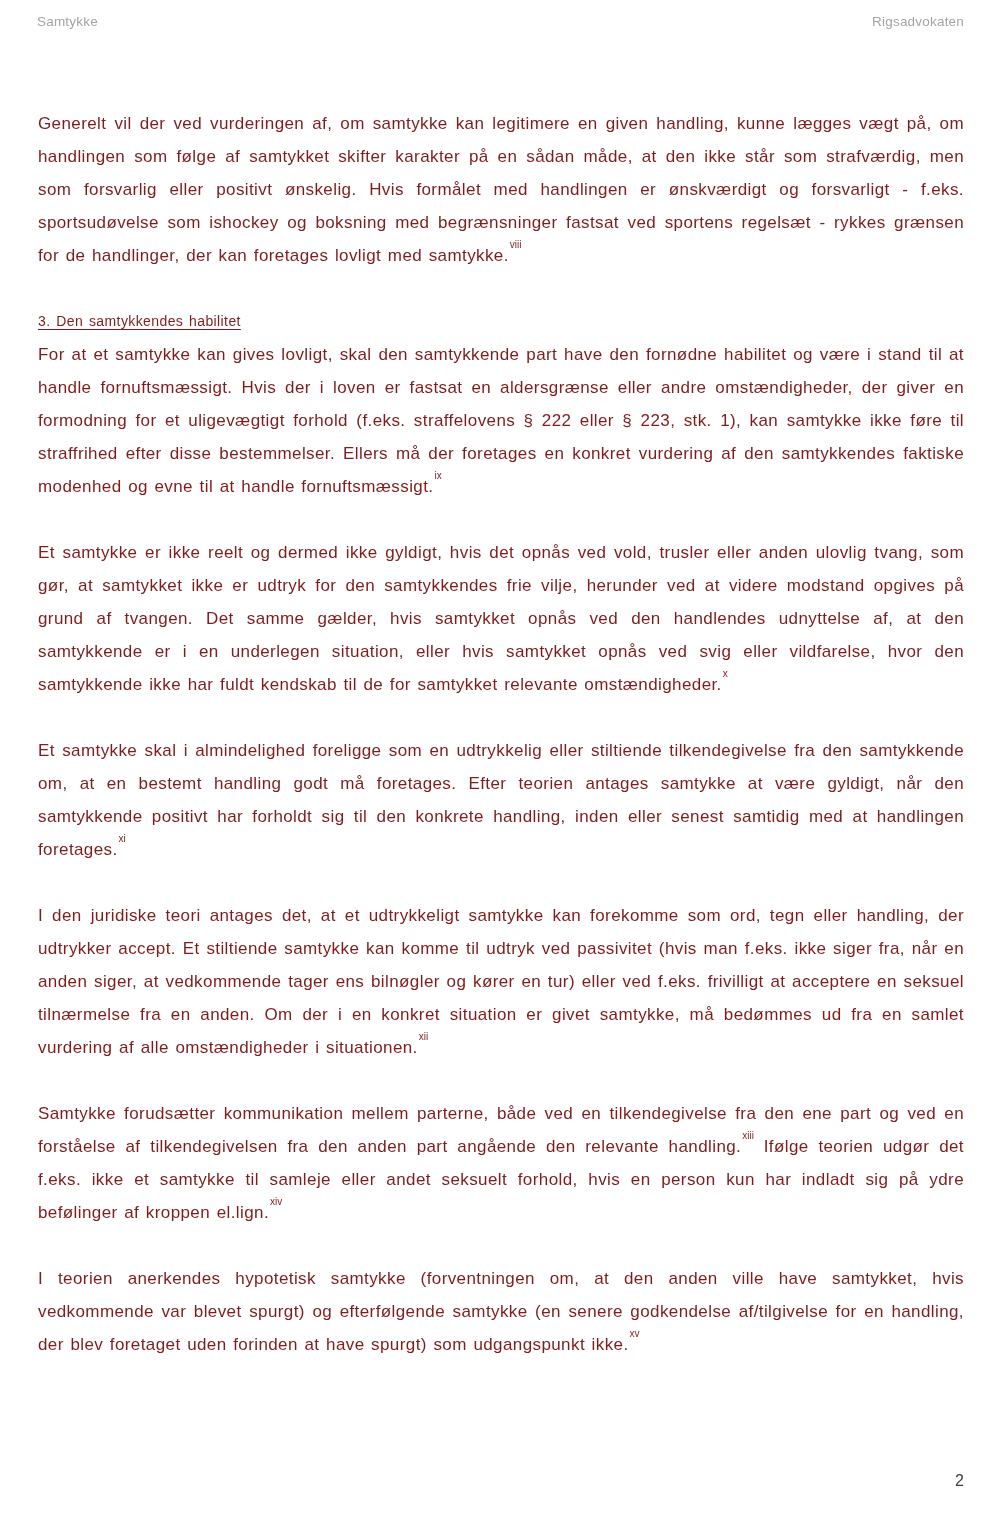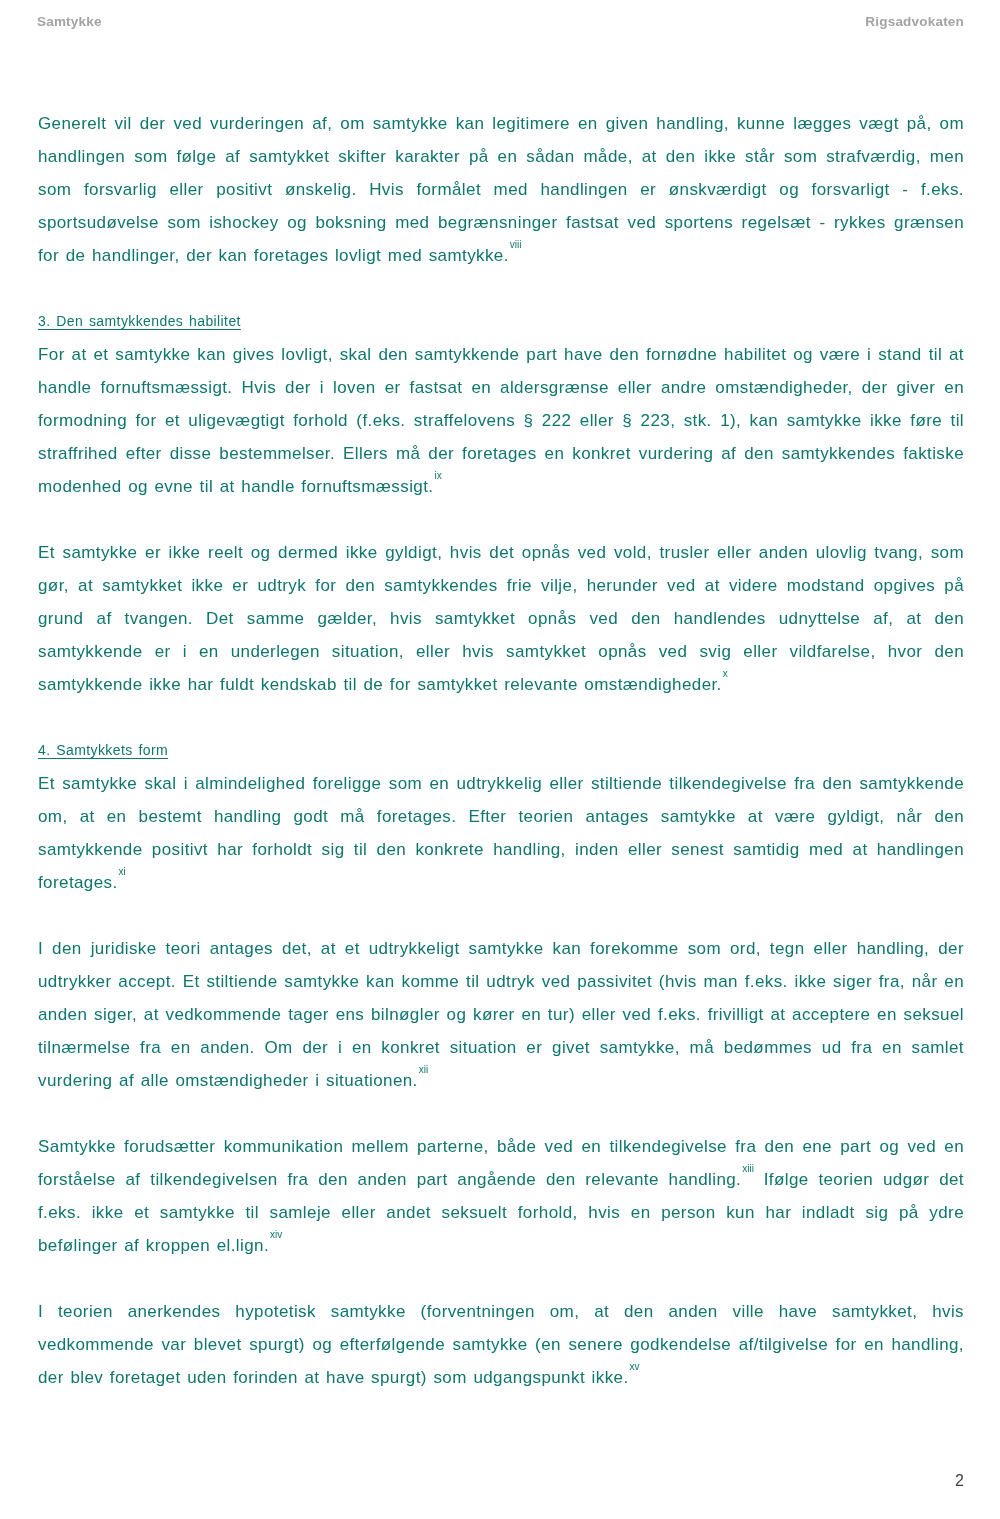--- a/index.html
+++ b/index.html
@@ -13,28 +13,28 @@
     width: 1000px;
     height: 1519px;
     background: #ffffff;
     overflow: hidden;
   }
   .page-header {
     display: flex;
     justify-content: space-between;
     padding: 14px 36px 0 37px;
     font-size: 13.5px;
-    font-weight: bold;
+    font-weight: normal;
     color: #a3a3a3;
     letter-spacing: 0.2px;
   }
   .doc-body {
     margin-top: 78px;
     padding: 0 36px 0 38px;
-    color: #0f766e;
+    color: #7f1d1d;
     font-size: 17px;
     line-height: 33px;
     letter-spacing: 0.4px;
     word-spacing: 1.5px;
     text-align: justify;
   }
   .para { margin: 0 0 33px 0; }
   .para:last-of-type { margin-bottom: 9px; }
   .heading {
     font-size: 14px;
@@ -74,21 +74,20 @@
   <div class="doc-body">
 
     <p class="para"><span>Generelt vil der ved vurderingen af, om samtykke kan legitimere en given handling, kunne lægges vægt på, om handlingen som følge af samtykket skifter karakter på en sådan måde, at den ikke står som strafværdig, men som forsvarlig eller positivt ønskelig. Hvis formålet med handlingen er ønskværdigt og forsvarligt - f.eks. sportsudøvelse som ishockey og boksning med begrænsninger fastsat ved sportens regelsæt - rykkes grænsen for de handlinger, der kan foretages lovligt med samtykke.</span><sup class="fn">viii</sup></p>
 
     <h2 class="heading">3. Den samtykkendes habilitet</h2>
 
     <p class="para"><span>For at et samtykke kan gives lovligt, skal den samtykkende part have den fornødne habilitet og være i stand til at handle fornuftsmæssigt. Hvis der i loven er fastsat en aldersgrænse eller andre omstændigheder, der giver en formodning for et uligevægtigt forhold (f.eks. straffelovens § 222 eller § 223, stk. 1), kan samtykke ikke føre til straffrihed efter disse bestemmelser. Ellers må der foretages en konkret vurdering af den samtykkendes faktiske modenhed og evne til at handle fornuftsmæssigt.</span><sup class="fn">ix</sup></p>
 
     <p class="para"><span>Et samtykke er ikke reelt og dermed ikke gyldigt, hvis det opnås ved vold, trusler eller anden ulovlig tvang, som gør, at samtykket ikke er udtryk for den samtykkendes frie vilje, herunder ved at videre modstand opgives på grund af tvangen. Det samme gælder, hvis samtykket opnås ved den handlendes udnyttelse af, at den samtykkende er i en underlegen situation, eller hvis samtykket opnås ved svig eller vildfarelse, hvor den samtykkende ikke har fuldt kendskab til de for samtykket relevante omstændigheder.</span><sup class="fn">x</sup></p>
 
-    <h2 class="heading">4. Samtykkets form</h2>
 
     <p class="para"><span>Et samtykke skal i almindelighed foreligge som en udtrykkelig eller stiltiende tilkendegivelse fra den samtykkende om, at en bestemt handling godt må foretages. Efter teorien antages samtykke at være gyldigt, når den samtykkende positivt har forholdt sig til den konkrete handling, inden eller senest samtidig med at handlingen foretages.</span><sup class="fn">xi</sup></p>
 
     <p class="para"><span>I den juridiske teori antages det, at et udtrykkeligt samtykke kan forekomme som ord, tegn eller handling, der udtrykker accept. Et stiltiende samtykke kan komme til udtryk ved passivitet (hvis man f.eks. ikke siger fra, når en anden siger, at vedkommende tager ens bilnøgler og kører en tur) eller ved f.eks. frivilligt at acceptere en seksuel tilnærmelse fra en anden. Om der i en konkret situation er givet samtykke, må bedømmes ud fra en samlet vurdering af alle omstændigheder i situationen.</span><sup class="fn">xii</sup></p>
 
     <p class="para"><span>Samtykke forudsætter kommunikation mellem parterne, både ved en tilkendegivelse fra den ene part og ved en forståelse af tilkendegivelsen fra den anden part angående den relevante handling.</span><sup class="fn">xiii</sup><span> Ifølge teorien udgør det f.eks. ikke et samtykke til samleje eller andet seksuelt forhold, hvis en person kun har indladt sig på ydre befølinger af kroppen el.lign.</span><sup class="fn">xiv</sup></p>
 
     <p class="para"><span>I teorien anerkendes hypotetisk samtykke (forventningen om, at den anden ville have samtykket, hvis vedkommende var blevet spurgt) og efterfølgende samtykke (en senere godkendelse af/tilgivelse for en handling, der blev foretaget uden forinden at have spurgt) som udgangspunkt ikke.</span><sup class="fn">xv</sup></p>
 
   </div>

